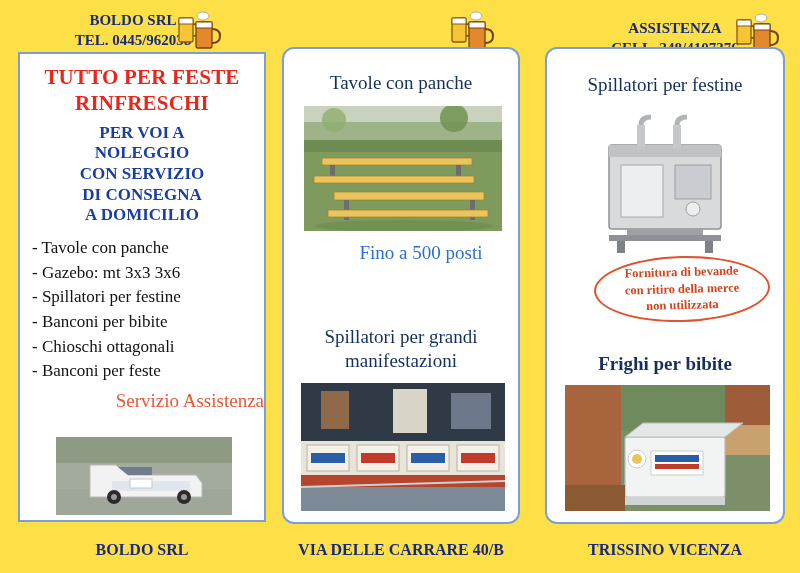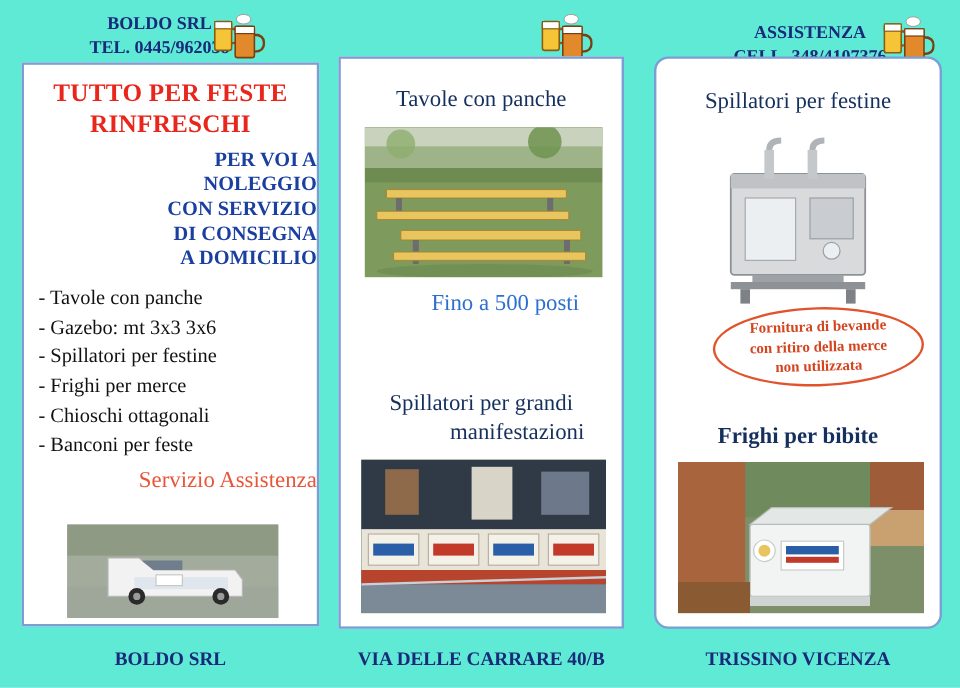--- a/index.html
+++ b/index.html
@@ -10,21 +10,21 @@
     width: 800px;
     height: 573px;
     background: #ffffff;
     font-family: "Liberation Serif", serif;
     overflow: hidden;
   }
   .page {
     position: relative;
     width: 800px;
     height: 573px;
-    background: #5eead4;
+    background: #fde047;
   }
 
   
   .hdr {
     position: absolute;
     text-align: center;
     color: #1a2a7a;
     font-family: "Liberation Serif", serif;
     font-weight: bold;
     font-size: 15px;
@@ -41,38 +41,38 @@
   .beer-icon svg { display: block; }
 
   
   .panel {
     position: absolute;
     border: 2px solid #7b9fd4;
     background: #ffffff;
     box-sizing: border-box;
   }
   .panel-left   { left: 18px;  top: 52px;  width: 248px; height: 470px; }
-  .panel-mid    { left: 282px; top: 47px;  width: 238px; height: 477px; }
+  .panel-mid    { left: 282px; top: 47px;  width: 238px; height: 477px; border-radius: 12px; }
   .panel-right  { left: 545px; top: 47px;  width: 240px; height: 477px; border-radius: 12px; }
 
   
   .title-red {
     color: #e8261c;
     font-weight: bold;
     font-size: 21px;
     text-align: center;
     line-height: 1.25;
     margin-top: 10px;
     letter-spacing: .2px;
   }
   .title-blue {
     color: #1a3fa0;
     font-weight: bold;
     font-size: 17px;
-    text-align: right;
+    text-align: center;
     line-height: 1.22;
     margin-top: 6px;
   }
   .bullets {
     margin: 10px 0 0 12px;
     color: #111111;
     font-size: 17px;
     line-height: 1.45;
   }
   .bullets div { white-space: nowrap; }
@@ -199,21 +199,21 @@
       <div>PER VOI A</div>
       <div>NOLEGGIO</div>
       <div>CON SERVIZIO</div>
       <div>DI CONSEGNA</div>
       <div>A DOMICILIO</div>
     </div>
     <div class="bullets">
       <div>- Tavole con panche</div>
       <div>- Gazebo: mt 3x3 3x6</div>
       <div>- Spillatori per festine</div>
-      <div>- Frighi per merce</div>
+      <div>- Banconi per bibite</div>
       <div>- Chioschi ottagonali</div>
       <div>- Banconi per feste</div>
     </div>
     <div class="servizio">Servizio Assistenza</div>
 
     <div class="photo" style="left:36px; top:383px; width:176px; height:78px; background:#9aa394;">
       <svg width="176" height="78" viewBox="0 0 176 78">
         <rect x="0" y="0" width="176" height="78" fill="#a3ab9c"></rect>
         <rect x="0" y="0" width="176" height="26" fill="#8e9a84"></rect>
         <rect x="0" y="52" width="176" height="26" fill="#9fa79a"></rect>
@@ -248,21 +248,21 @@
         <rect x="40" y="94" width="5" height="20" fill="#6d6d6d"></rect>
         <rect x="166" y="94" width="5" height="20" fill="#6d6d6d"></rect>
         <rect x="24" y="104" width="160" height="7" rx="1" fill="#e8c55f" stroke="#a8842c" stroke-width="0.8"></rect>
         <ellipse cx="100" cy="120" rx="90" ry="6" fill="#6d8a4f" opacity="0.6"></ellipse>
       </svg>
     </div>
 
     <div class="cap cap-blue" style="top:192px;margin-left:20px;">Fino a 500 posti</div>
 
     <div class="cap" style="top:276px;">Spillatori per grandi</div>
-    <div class="cap" style="top:300px;padding-left:30px;">manifestazioni</div>
+    <div class="cap" style="top:300px;">manifestazioni</div>
 
     <div class="photo" style="left:17px; top:334px; width:204px; height:128px;">
       <svg width="204" height="128" viewBox="0 0 204 128">
         <rect x="0" y="0" width="204" height="128" fill="#5d6d80"></rect>
         <rect x="0" y="0" width="204" height="58" fill="#2f3a46"></rect>
         <rect x="20" y="8" width="28" height="38" fill="#8e6a4a"></rect>
         <rect x="92" y="6" width="34" height="44" fill="#d9d4c8"></rect>
         <rect x="150" y="10" width="40" height="36" fill="#6d798a"></rect>
         <rect x="0" y="58" width="204" height="34" fill="#e9e4d8"></rect>
         <rect x="6" y="62" width="42" height="26" fill="#f4f1e8" stroke="#b9b2a2"></rect>

